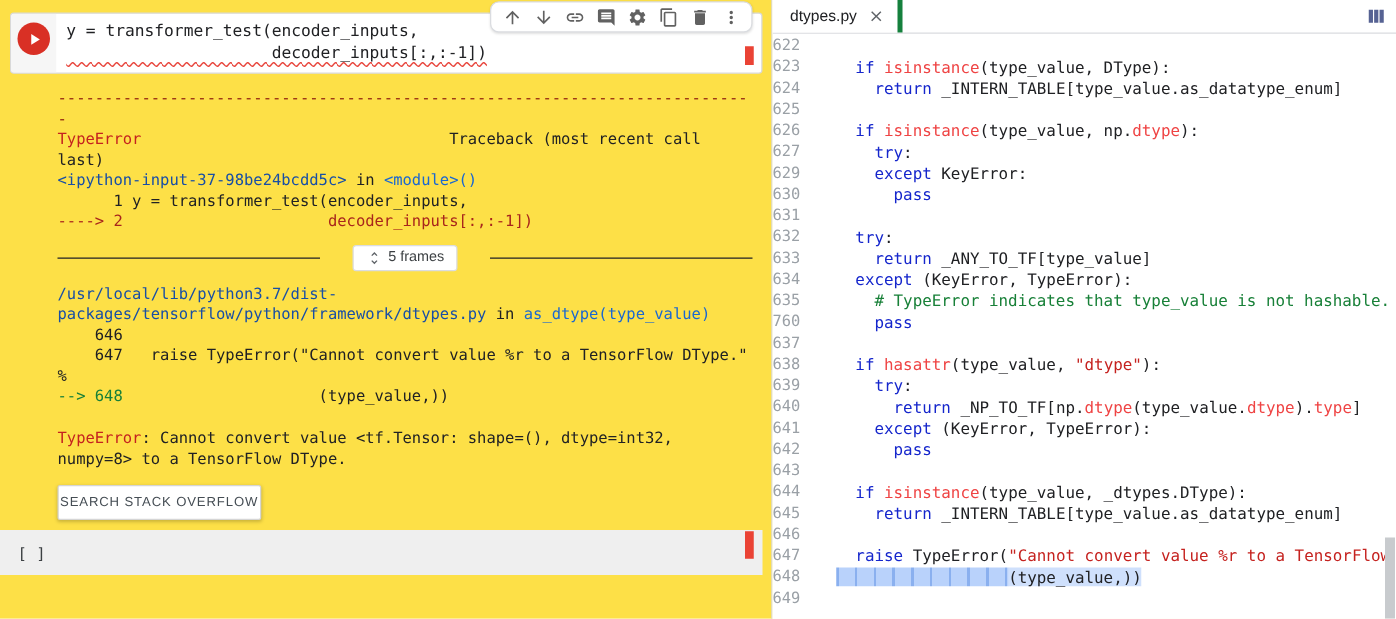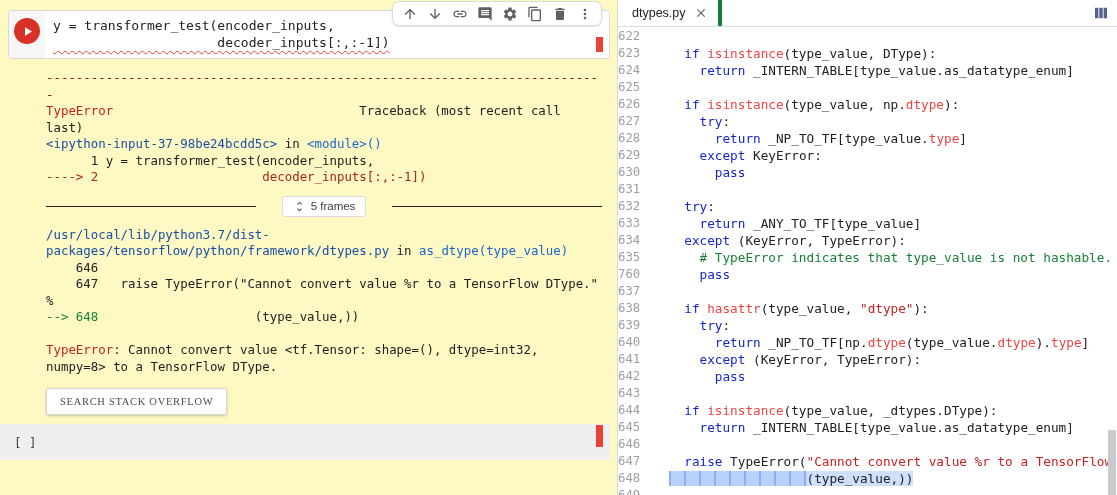--- a/index.html
+++ b/index.html
@@ -1,20 +1,20 @@
 <!DOCTYPE html>
 <html><head>
 <meta charset="utf-8">
 <style>
   *{margin:0;padding:0;box-sizing:border-box}
   html,body{width:1117px;height:495px;overflow:hidden;background:#fff;font-family:"Liberation Sans",sans-serif}
   .app{position:relative;width:1117px;height:495px;display:flex}
 
   
-  .left-pane{position:relative;width:618px;height:100%;background:#fef9c3;border-right:1px solid #d7d9dc;flex:none}
+  .left-pane{position:relative;width:618px;height:100%;background:#fde047;border-right:1px solid #d7d9dc;flex:none}
   .cell-toolbar{position:absolute;top:1px;right:15px;height:25px;display:flex;align-items:center;gap:2px;padding:0 5px;background:#fff;border:1px solid #dadce0;border-radius:7px;box-shadow:0 1px 2px rgba(0,0,0,.12);z-index:5}
   .tb-icon{width:23px;height:23px;display:flex;align-items:center;justify-content:center;cursor:pointer}
   .code-cell{position:absolute;left:8px;top:10px;width:602px;height:49px;border:1px solid #d9d9d9;border-radius:3px;background:#fff;display:flex;overflow:hidden}
   .cell-gutter{width:36px;flex:none;background:#f6f6f6;display:flex;justify-content:center;align-items:flex-start;padding-top:7px}
   .run-button{width:26px;height:26px;border-radius:50%;background:#d93025;display:flex;align-items:center;justify-content:center;cursor:pointer}
   .cell-code{flex:1;padding:6px 8px;font:13px/17px "DejaVu Sans Mono",monospace;color:#202124;overflow:hidden}
   .code-line{white-space:pre;height:17px}
   .tok-wavy{text-decoration:underline;text-decoration-style:wavy;text-decoration-color:#e8453c;text-decoration-thickness:1px;text-underline-offset:3px}
   .ruler-mark{position:absolute;right:6px;top:26px;width:7px;height:15px;background:#ea4335}
   .output-area{position:absolute;left:46px;top:70px;width:560px}
@@ -22,21 +22,21 @@
   .seg-pl{color:#202124}
   .seg-err{color:#c5221f}
   .seg-dash{color:#8c1a0c}
   .seg-red{color:#a8251c}
   .seg-green{color:#188038}
   .seg-link{color:#174ea6;cursor:pointer}
   .seg-fn{color:#1967d2}
   .frames-row{display:flex;align-items:center;margin:10px 0;width:556px}
   .frames-line{flex:1;height:1px;background:#202124}
   .frames-btn{display:flex;align-items:center;gap:5px;margin:0 26px;padding:3px 10px;background:#fff;border:1px solid #dadce0;border-radius:3px;font-family:"Liberation Sans",sans-serif;font-size:11.5px;color:#3c4043;cursor:pointer}
-  .so-btn{margin-top:13px;padding:7px 13px;background:#fff;border:1px solid #d5d5d5;border-radius:2px;font-family:Liberation Serif, serif;font-size:10.5px;letter-spacing:.7px;color:#454d54;box-shadow:0 1px 3px rgba(0,0,0,.2);cursor:pointer}
+  .so-btn{margin-top:13px;padding:7px 1px;background:#fff;border:1px solid #d5d5d5;border-radius:2px;font-family:Liberation Sans, sans-serif;font-size:10.5px;letter-spacing:.7px;color:#454d54;box-shadow:0 1px 3px rgba(0,0,0,.2);cursor:pointer}
   .empty-cell{position:absolute;left:0;top:424px;width:610px;height:36px;background:#efefef;display:flex;align-items:center;padding-left:14px;cursor:text}
   .empty-prompt{font:12.5px "DejaVu Sans Mono",monospace;color:#3c4043}
   .empty-mark{position:absolute;right:7px;top:1px;width:7px;height:22px;background:#ea4335}
 
   
   .right-pane{position:relative;flex:1;height:100%;background:#fff;overflow:hidden}
   .tabbar{height:27px;border-bottom:1px solid #dadce0;display:flex;align-items:stretch;background:#fff}
   .tab{display:flex;align-items:center;gap:8px;padding:0 10px 0 14px;border-right:4px solid #15803d;cursor:pointer;background:#fff}
   .tab-label{font-size:12.5px;color:#202124}
   .tab-close{display:flex;align-items:center;cursor:pointer}
@@ -177,21 +177,20 @@
           </svg>
         </span>
     </div>
     <div class="editor" id="editor">
         <div class="ed-row"><span class="ed-num">622</span><span class="ed-code"></span></div>
         <div class="ed-row"><span class="ed-num">623</span><span class="ed-code"><span class="tok-pl">  </span><span class="tok-kw">if</span><span class="tok-pl"> </span><span class="tok-bi">isinstance</span><span class="tok-pl">(type_value, DType):</span></span></div>
         <div class="ed-row"><span class="ed-num">624</span><span class="ed-code"><span class="tok-pl">    </span><span class="tok-kw">return</span><span class="tok-pl"> _INTERN_TABLE[type_value.as_datatype_enum]</span></span></div>
         <div class="ed-row"><span class="ed-num">625</span><span class="ed-code"></span></div>
         <div class="ed-row"><span class="ed-num">626</span><span class="ed-code"><span class="tok-pl">  </span><span class="tok-kw">if</span><span class="tok-pl"> </span><span class="tok-bi">isinstance</span><span class="tok-pl">(type_value, np.</span><span class="tok-bi">dtype</span><span class="tok-pl">):</span></span></div>
         <div class="ed-row"><span class="ed-num">627</span><span class="ed-code"><span class="tok-pl">    </span><span class="tok-kw">try</span><span class="tok-pl">:</span></span></div>
-        <div class="ed-row"><span class="ed-num">628</span><span class="ed-code"><span class="tok-pl">      </span><span class="tok-kw">return</span><span class="tok-pl"> _NP_TO_TF[type_value.</span><span class="tok-bi">type</span><span class="tok-pl">]</span></span></div>
         <div class="ed-row"><span class="ed-num">629</span><span class="ed-code"><span class="tok-pl">    </span><span class="tok-kw">except</span><span class="tok-pl"> KeyError:</span></span></div>
         <div class="ed-row"><span class="ed-num">630</span><span class="ed-code"><span class="tok-pl">      </span><span class="tok-kw">pass</span></span></div>
         <div class="ed-row"><span class="ed-num">631</span><span class="ed-code"></span></div>
         <div class="ed-row"><span class="ed-num">632</span><span class="ed-code"><span class="tok-pl">  </span><span class="tok-kw">try</span><span class="tok-pl">:</span></span></div>
         <div class="ed-row"><span class="ed-num">633</span><span class="ed-code"><span class="tok-pl">    </span><span class="tok-kw">return</span><span class="tok-pl"> _ANY_TO_TF[type_value]</span></span></div>
         <div class="ed-row"><span class="ed-num">634</span><span class="ed-code"><span class="tok-pl">  </span><span class="tok-kw">except</span><span class="tok-pl"> (KeyError, TypeError):</span></span></div>
         <div class="ed-row"><span class="ed-num">635</span><span class="ed-code"><span class="tok-com">    # TypeError indicates that type_value is not hashable.</span></span></div>
         <div class="ed-row"><span class="ed-num">760</span><span class="ed-code"><span class="tok-pl">    </span><span class="tok-kw">pass</span></span></div>
         <div class="ed-row"><span class="ed-num">637</span><span class="ed-code"></span></div>
         <div class="ed-row"><span class="ed-num">638</span><span class="ed-code"><span class="tok-pl">  </span><span class="tok-kw">if</span><span class="tok-pl"> </span><span class="tok-bi">hasattr</span><span class="tok-pl">(type_value, </span><span class="tok-str">"dtype"</span><span class="tok-pl">):</span></span></div>

